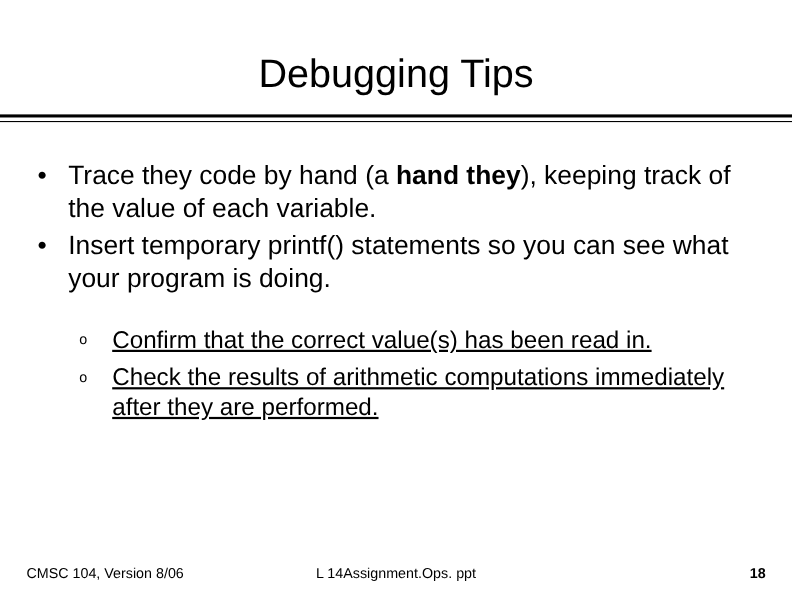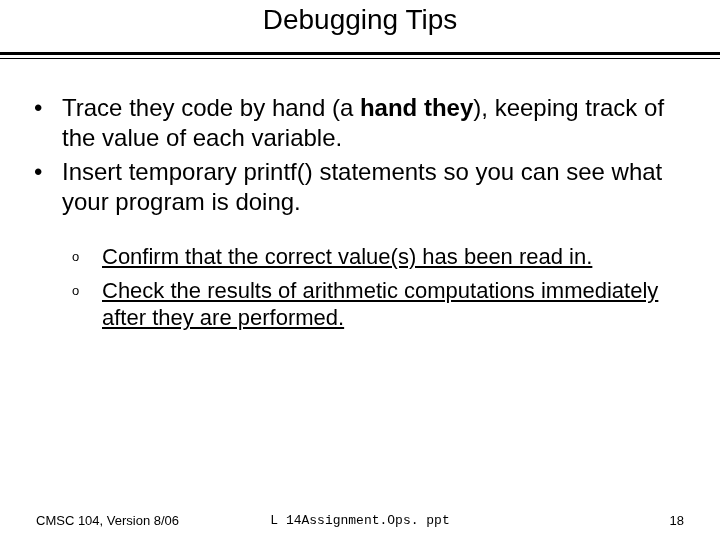--- a/index.html
+++ b/index.html
@@ -5,23 +5,24 @@
   * { box-sizing: border-box; margin: 0; padding: 0; }
   html, body { width: 720px; height: 540px; overflow: hidden; }
   body {
     background: #ffffff;
     font-family: Arial, Helvetica, sans-serif;
     color: #000;
     position: relative;
   }
   .title {
     text-align: center;
-    font-size: 28px;
-    padding-top: 4px;
+    font-size: 36px;
+    padding-top: 14px;
     padding-bottom: 10px;
+    margin-top: 32px;
   }
   .rule {
     width: 100%;
     margin-top: 6px;
   }
   .rule .bar1 { height: 3px; background: #000; }
   .rule .gap  { height: 3px; background: #fff; }
   .rule .bar2 { height: 1px; background: #000; }
   .content {
     padding: 34px 28px 0 28px;
@@ -51,34 +52,34 @@
     padding-top: 6px;
   }
   .sublist .txt { flex: 1; text-decoration: underline; }
   .footer {
     position: absolute;
     bottom: 12px;
     left: 0;
     width: 100%;
     font-size: 13px;
     color: #000;
-    padding: 0 36px;
+    padding: 0 24px;
     display: flex;
     align-items: baseline;
   }
   .footer .left { flex: 0 0 auto; }
   .footer .center {
     position: absolute;
     left: 0; width: 100%;
     text-align: center;
     pointer-events: none;
-    font-family: Liberation Mono, monospace;
   }
   .footer .right {
     margin-left: auto;
+    font-weight: bold;
   }
 </style>
 </head>
 <body>
 
 <div class="title">Debugging Tips</div>
 
 <div class="rule">
   <div class="bar1"></div>
   <div class="gap"></div>

